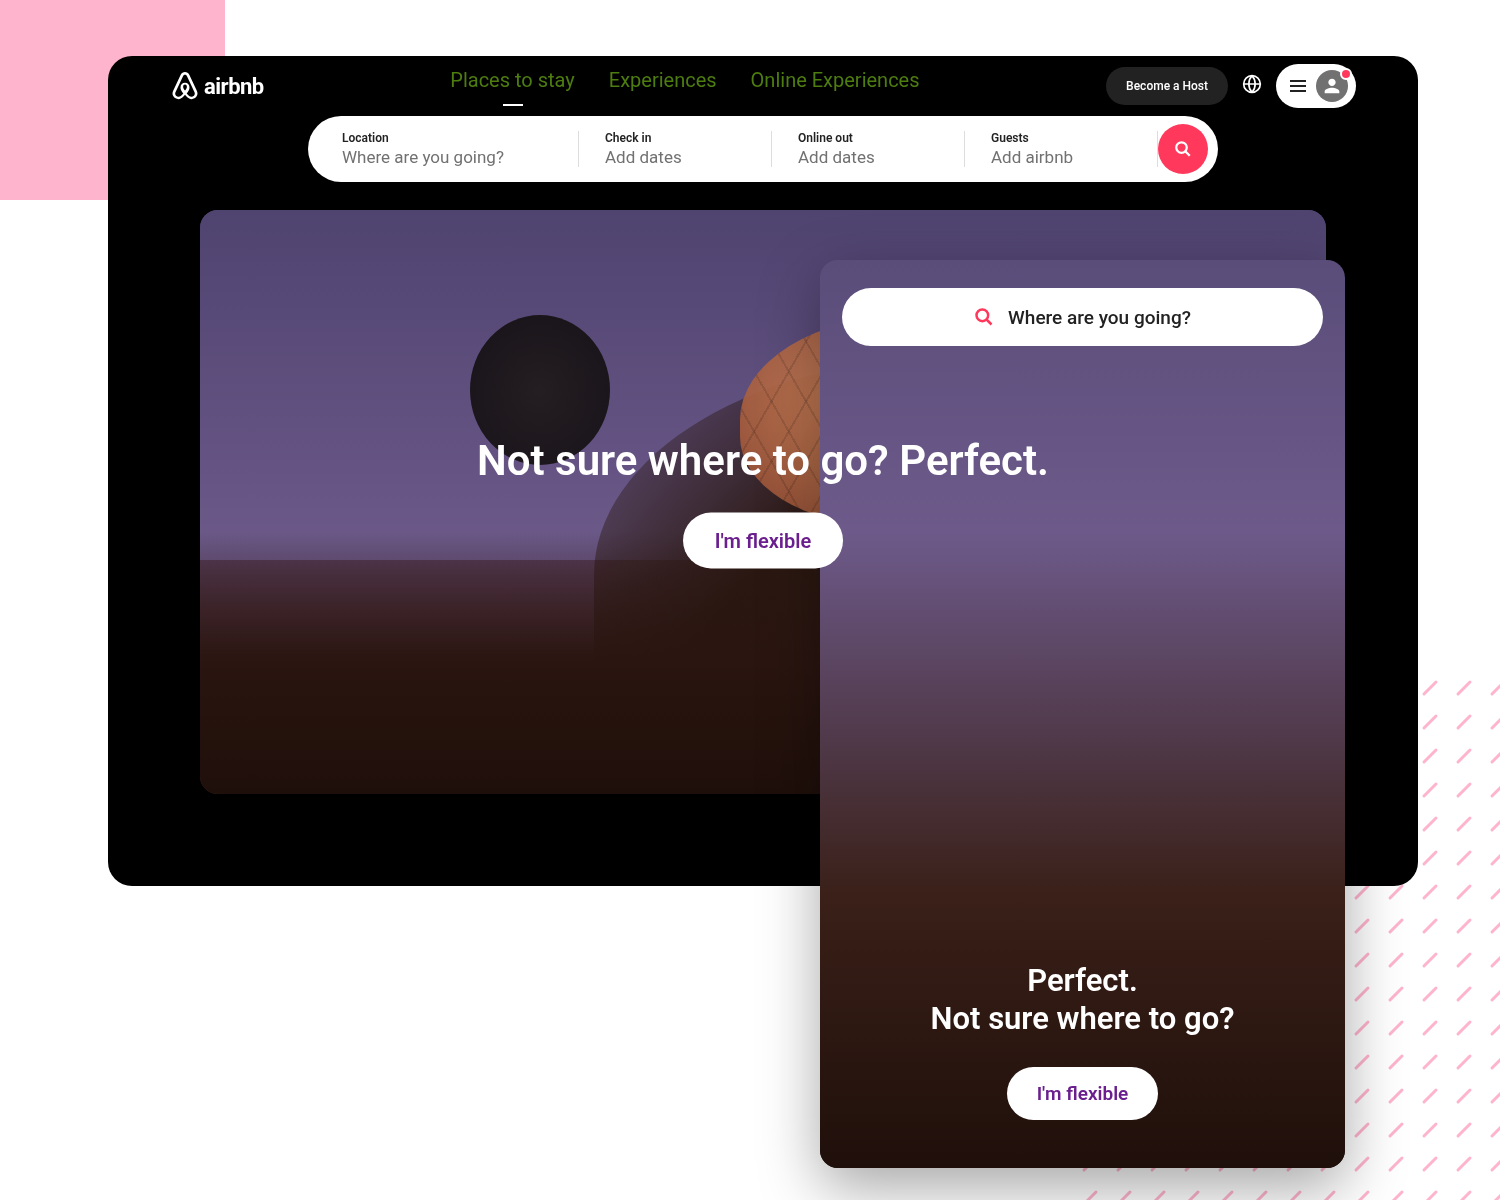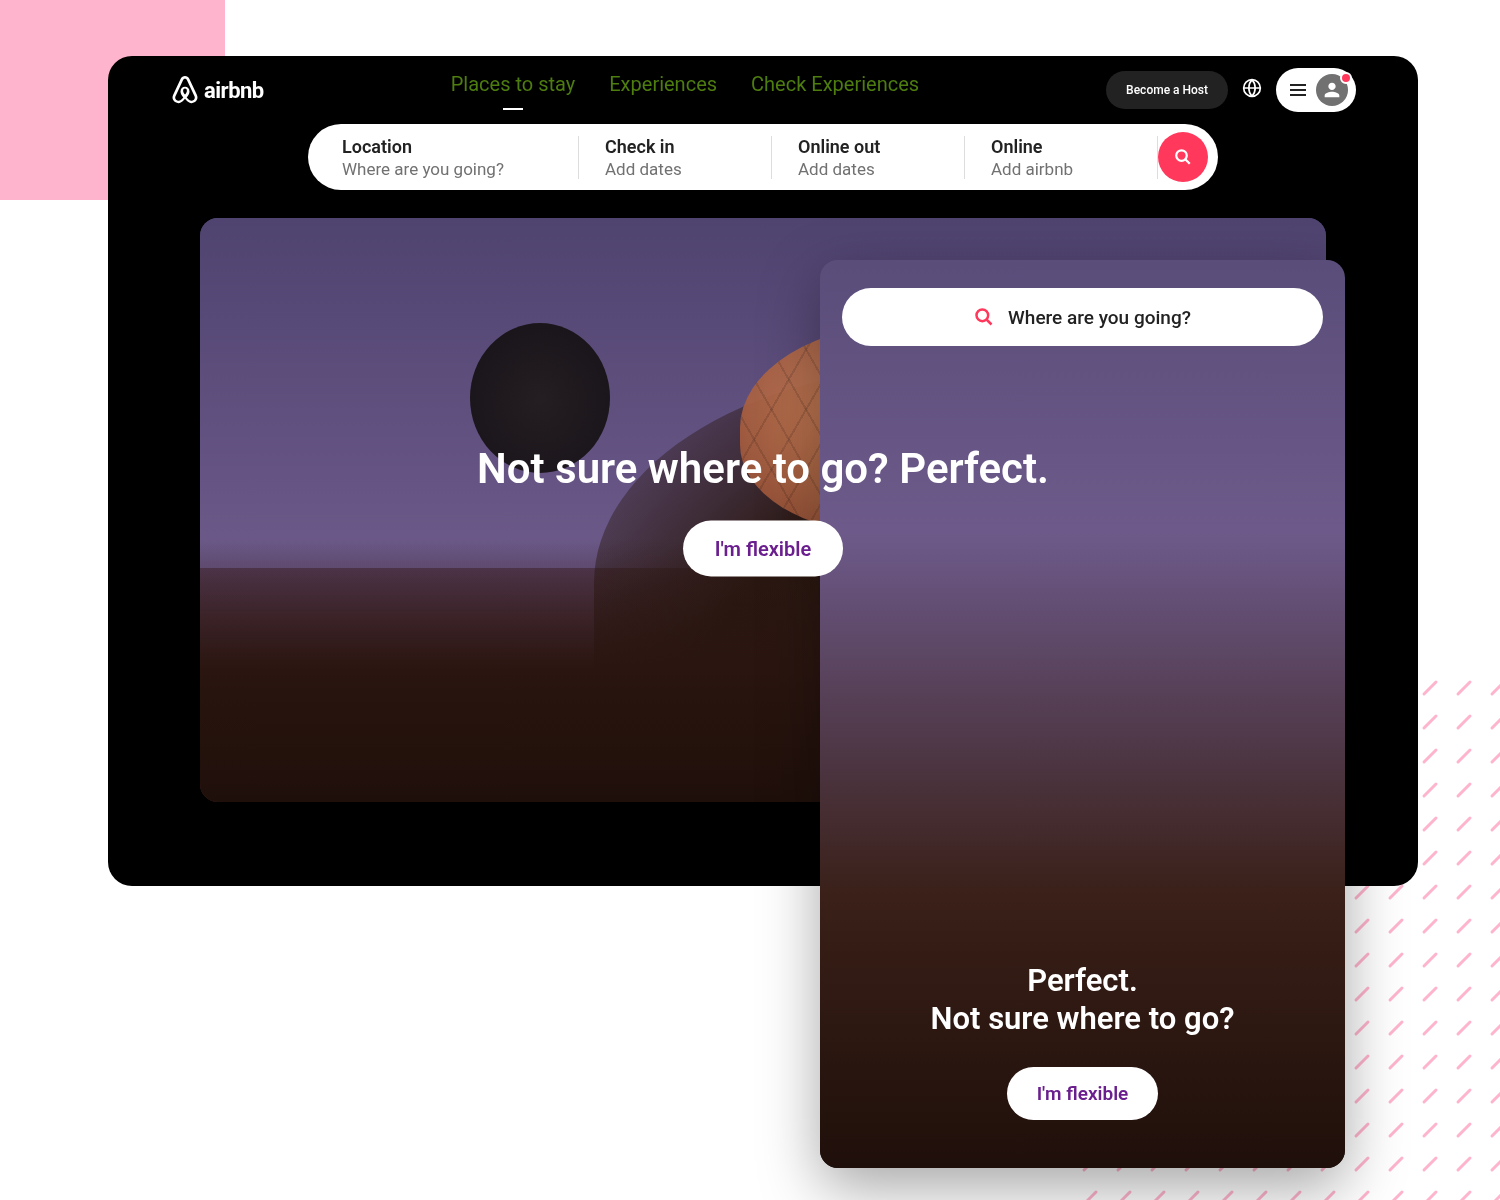--- a/index.html
+++ b/index.html
@@ -5,21 +5,21 @@
 * { margin: 0; padding: 0; box-sizing: border-box; font-family: -apple-system, BlinkMacSystemFont, 'Segoe UI', Roboto, sans-serif; }
 body { width: 1500px; height: 1200px; background: #fff; position: relative; overflow: hidden; }
 
 .pink-block { position: absolute; top: 0; left: 0; width: 225px; height: 200px; background: #ffb4cd; }
 
 .dots-pattern { position: absolute; right: 0; bottom: 0; width: 420px; height: 530px; overflow: hidden; }
 .dots-pattern svg { width: 100%; height: 100%; }
 
 .desktop-card { position: absolute; top: 56px; left: 108px; width: 1310px; height: 830px; background: #000; border-radius: 24px; padding: 0 32px; }
 
-.nav { display: flex; align-items: center; justify-content: space-between; height: 68px; padding: 8px 30px; }
+.nav { display: flex; align-items: center; justify-content: space-between; height: 60px; padding: 8px 30px; }
 .logo { display: flex; align-items: center; color: #fff; gap: 4px; }
 .logo svg { width: 30px; height: 32px; fill: #fff; }
 .logo-text { font-size: 22px; font-weight: 700; color: #fff; letter-spacing: -0.5px; }
 
 .nav-center { display: flex; gap: 34px; color: #4d7c0f; font-size: 20px; }
 .nav-tab { cursor: pointer; position: relative; padding-bottom: 12px; }
 .nav-tab.active::after { content: ''; position: absolute; bottom: -2px; left: 50%; transform: translateX(-50%); width: 20px; height: 2px; background: #fff; }
 
 .nav-right { display: flex; align-items: center; gap: 14px; }
 .host-btn { background: #222; color: #fff; padding: 12px 20px; border-radius: 24px; font-size: 12px; font-weight: 500; cursor: pointer; }
@@ -28,21 +28,21 @@
 .hamburger { display: flex; flex-direction: column; gap: 3px; }
 .hamburger span { width: 16px; height: 2px; background: #222; }
 .avatar { width: 32px; height: 32px; background: #717171; border-radius: 50%; display: flex; align-items: center; justify-content: center; }
 .avatar svg { fill: #fff; width: 22px; height: 22px; }
 .notif-dot { position: absolute; top: 4px; right: 4px; width: 12px; height: 12px; background: #ff385c; border-radius: 50%; border: 2px solid #fff; }
 
 .search-bar { margin: 0 auto 28px; width: 910px; height: 66px; background: #fff; border-radius: 33px; display: flex; align-items: center; padding: 0 10px 0 0; box-shadow: 0 4px 12px rgba(0,0,0,.15); }
 .search-cell { flex: 1; padding: 0 26px; border-right: 1px solid #ddd; cursor: pointer; }
 .search-cell:last-of-type { border-right: none; flex: 1.1; }
 .search-cell:first-child { flex: 1.5; padding-left: 34px; }
-.cell-label { font-size: 18px; font-weight: 600; color: #222; margin-bottom: 2px; }
+.cell-label { font-size: 12px; font-weight: 600; color: #222; margin-bottom: 2px; }
 .cell-placeholder { font-size: 17px; color: #717171; }
 .search-btn { width: 50px; height: 50px; background: #ff385c; border-radius: 50%; display: flex; align-items: center; justify-content: center; cursor: pointer; flex-shrink: 0; }
 .search-btn svg { stroke: #fff; fill: none; width: 18px; height: 18px; stroke-width: 3; }
 
 .hero { margin: 0 60px; height: 584px; border-radius: 18px; overflow: hidden; position: relative; background: linear-gradient(180deg, #4a3d6b 0%, #5d4a7a 35%, #4a2520 100%); }
 .hero-sky { position: absolute; top: 0; left: 0; right: 0; height: 60%; background: linear-gradient(180deg, #4f4370 0%, #6d5a8a 100%); }
 .hero-hill { position: absolute; bottom: 0; right: 0; width: 65%; height: 75%; background: radial-gradient(ellipse at 70% 100%, #3a1f18 0%, #2a1812 60%, transparent 100%); border-radius: 50% 0 0 0; }
 .hero-ground { position: absolute; bottom: 0; left: 0; right: 0; height: 45%; background: linear-gradient(180deg, transparent 0%, #2a1510 50%, #1f0f0a 100%); }
 .hero-dome { position: absolute; top: 18%; left: 48%; width: 340px; height: 280px; }
 .dome-shape { width: 100%; height: 75%; background: radial-gradient(ellipse at 50% 40%, #e8a078 0%, #c47850 40%, #8a4530 100%); border-radius: 50% 50% 42% 42%; position: relative; opacity: .92; }
@@ -95,21 +95,21 @@
     <div class="logo">
       <svg viewBox="0 0 32 32">
           <path d="M16 1c2 0 3.6 1 4.6 3l8 17c1 2 1 4.2-.2 6-1.2 1.8-3.2 3-5.4 3-2 0-3.8-1-5.6-3l-1.4-1.6-1.4 1.6c-1.8 2-3.6 3-5.6 3-2.2 0-4.2-1.2-5.4-3-1.2-1.8-1.2-4-.2-6l8-17C12.4 2 14 1 16 1zm0 3c-.8 0-1.6.5-2 1.4l-8 17c-.6 1.2-.6 2.4.1 3.5.7 1 1.9 1.6 3.2 1.6 1.2 0 2.4-.7 3.9-2.4l1-1.2c-1.8-2.3-3-4.4-3-6.4 0-2.8 2.1-5 4.8-5s4.8 2.2 4.8 5c0 2-1.2 4.1-3 6.4l1 1.2c1.5 1.7 2.7 2.4 3.9 2.4 1.3 0 2.5-.6 3.2-1.6.7-1.1.7-2.3.1-3.5l-8-17C17.6 4.5 16.8 4 16 4zm0 10.5c-1.1 0-2 1-2 2.2 0 1.2.9 2.8 2 4.2 1.1-1.4 2-3 2-4.2 0-1.2-.9-2.2-2-2.2z"></path>
         </svg>
       <span class="logo-text">airbnb</span>
     </div>
 
     <div class="nav-center">
       <div class="nav-tab active">Places to stay</div>
       <div class="nav-tab">Experiences</div>
-      <div class="nav-tab">Check Experiences</div>
+      <div class="nav-tab">Online Experiences</div>
     </div>
 
     <div class="nav-right">
       <div class="host-btn">Become a Host</div>
       <div class="globe-icon">
         <svg width="20" height="20" viewBox="0 0 24 24" fill="none" stroke="currentColor" stroke-width="2">
             <circle cx="12" cy="12" r="10"></circle>
             <path d="M2 12h20M12 2a15 15 0 0 1 0 20M12 2a15 15 0 0 0 0 20"></path>
           </svg>
       </div>
@@ -136,21 +136,21 @@
     </div>
     <div class="search-cell">
       <div class="cell-label">Check in</div>
       <div class="cell-placeholder">Add dates</div>
     </div>
     <div class="search-cell">
       <div class="cell-label">Online out</div>
       <div class="cell-placeholder">Add dates</div>
     </div>
     <div class="search-cell">
-      <div class="cell-label">Online</div>
+      <div class="cell-label">Guests</div>
       <div class="cell-placeholder">Add airbnb</div>
     </div>
     <div class="search-btn">
       <svg viewBox="0 0 24 24">
           <circle cx="10" cy="10" r="7"></circle>
           <line x1="21" y1="21" x2="15" y2="15"></line>
         </svg>
     </div>
   </div>
 

